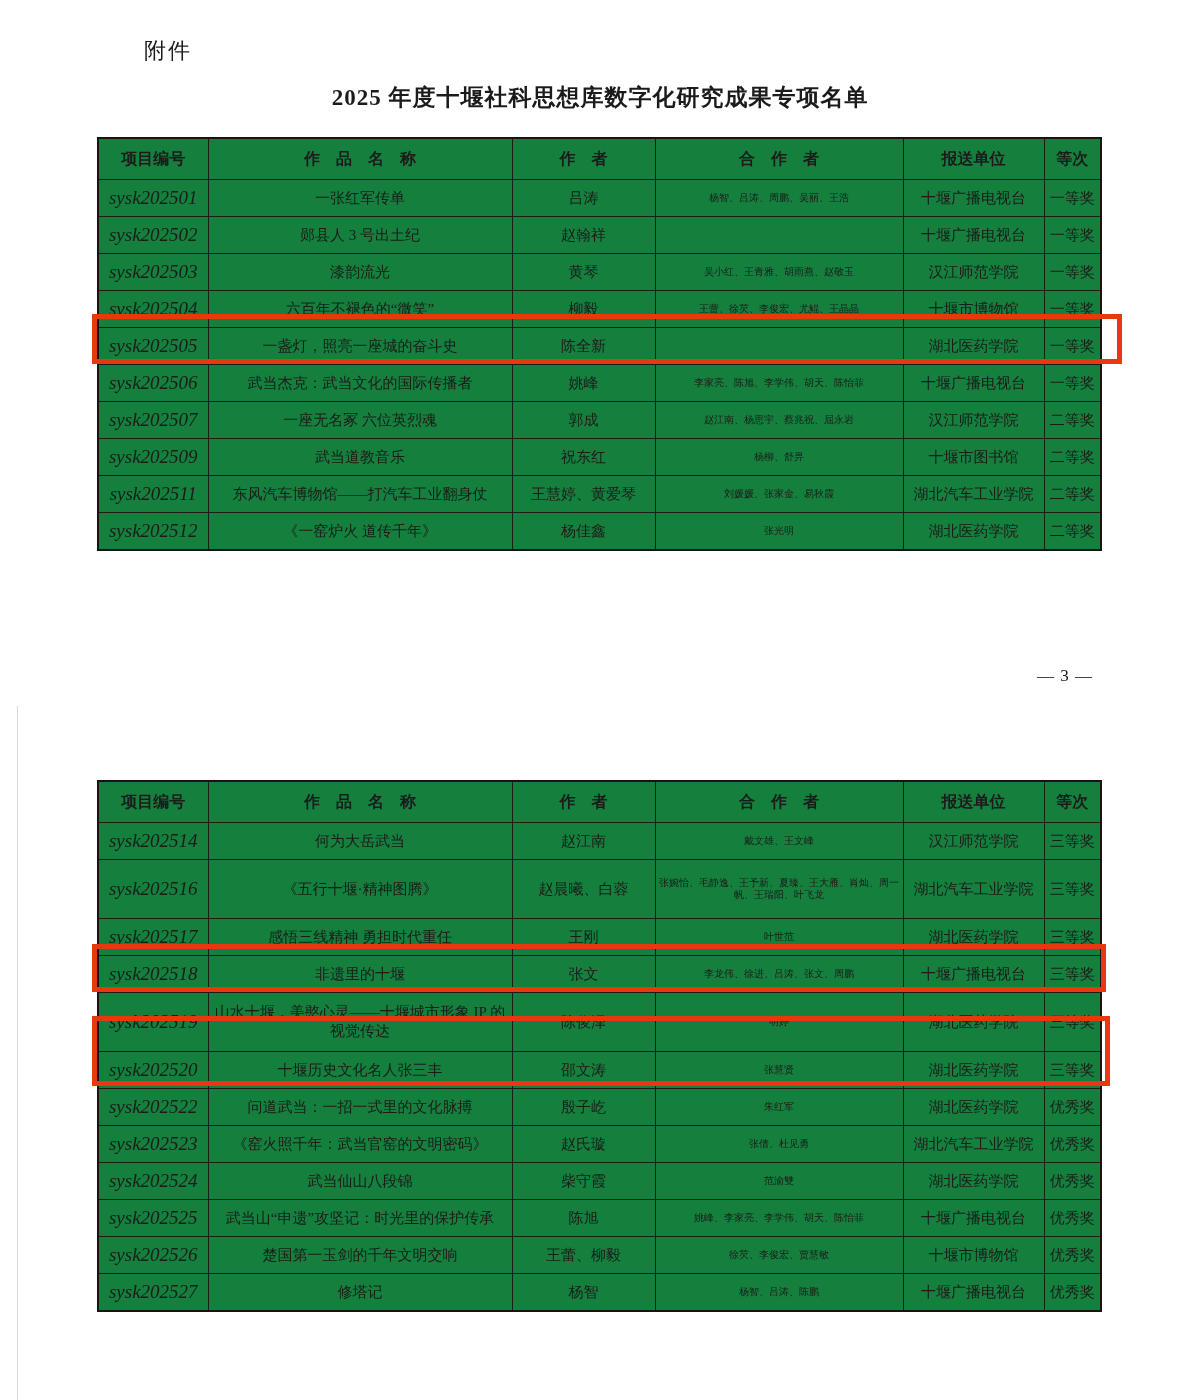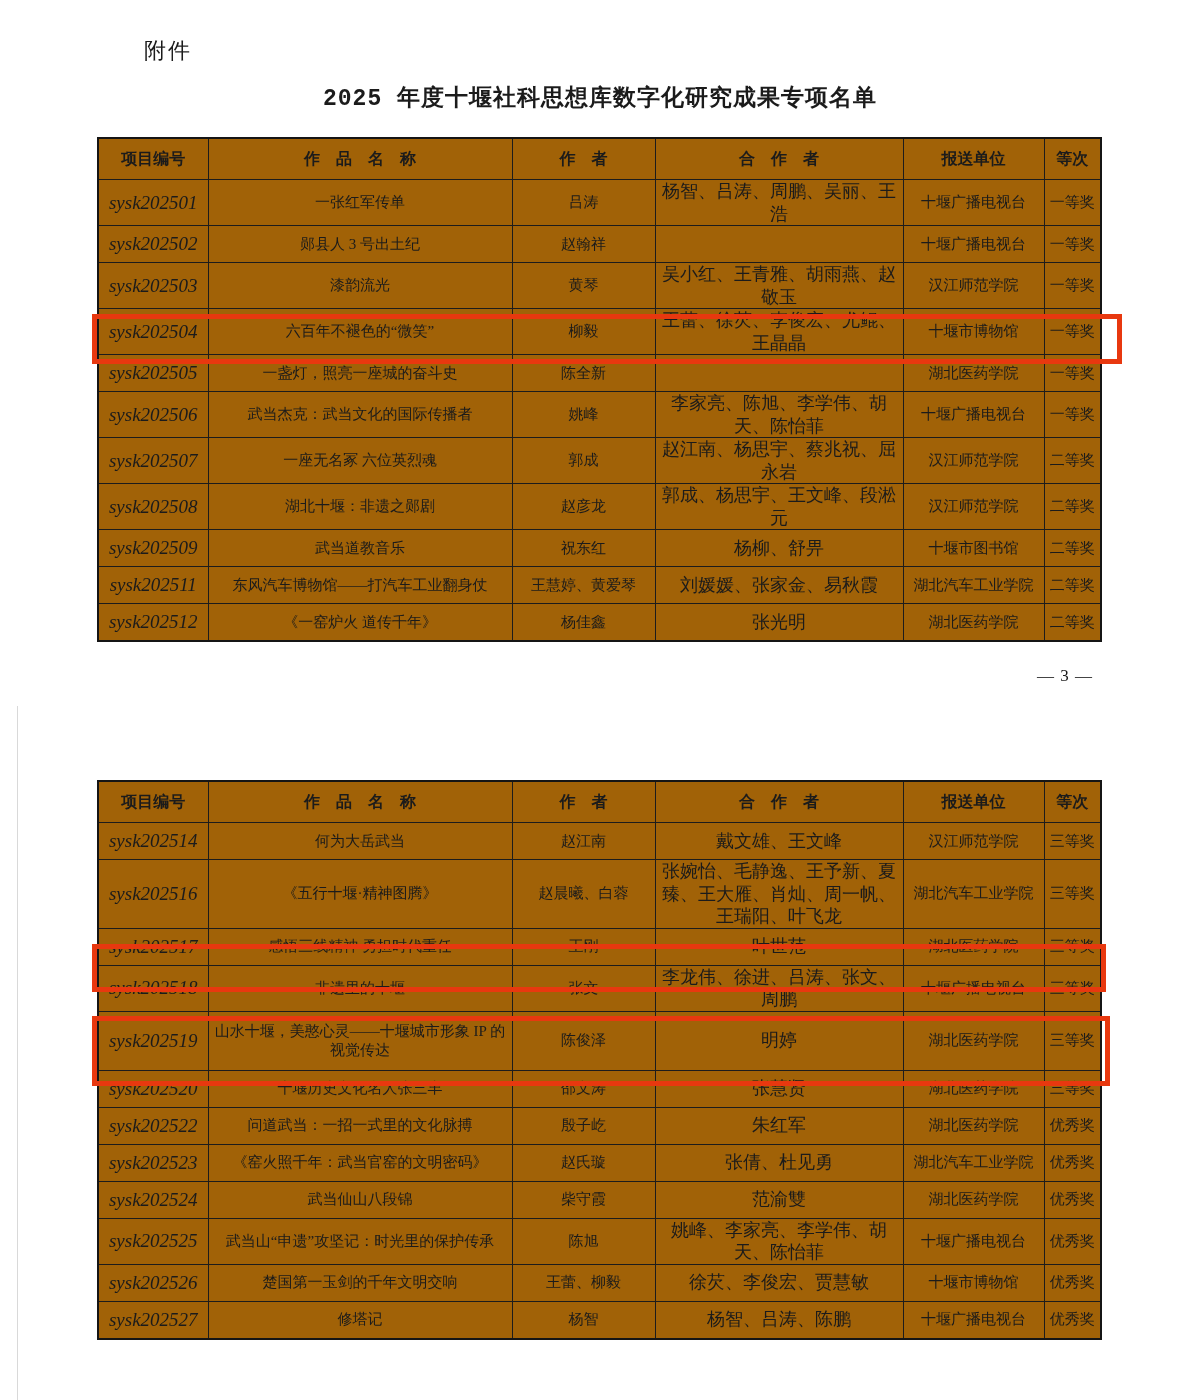--- a/index.html
+++ b/index.html
@@ -1,33 +1,33 @@
 <!DOCTYPE html>
 <html><head>
 <meta charset="utf-8">
 <style>
   html,body{margin:0;padding:0;background:#ffffff;}
   body{font-family:"Liberation Serif","DejaVu Serif",serif;color:#1b1b1b;}
   .page{position:relative;width:1200px;height:1400px;background:#ffffff;overflow:hidden;}
 
   .attachment{position:absolute;left:100px;top:36px;font-size:22px;letter-spacing:2px;margin-left:44px;}
   .doc-title{position:absolute;left:0;right:0;top:82px;text-align:center;
-             font-size:23px;font-weight:bold;letter-spacing:1px;font-family:Liberation Mono, monospace;}
+             font-size:23px;font-weight:bold;letter-spacing:1px;}
 
   table.award{position:absolute;left:97px;width:1003px;border-collapse:collapse;
-              table-layout:fixed;font-size:15px;background:#a16207;}
+              table-layout:fixed;font-size:15px;background:#15803d;}
   #t1{top:137px;}
   #t2{top:780px;}
   table.award{border:2px solid #151515;}
   table.award th,table.award td{border:1px solid #1c1c1c;text-align:center;
               padding:0 2px;overflow:hidden;line-height:1.25;}
   table.award th{font-weight:bold;font-size:16px;height:40px;}
   tr.r td{height:36px;}
   tr.d td{height:58px;}
-  td.collab{font-size:18px;}
+  td.collab{font-size:10px;}
   td.idc{font-size:19px;font-style:italic;}
 
   .page-number{position:absolute;top:666px;left:1010px;width:110px;
                text-align:center;font-size:17px;letter-spacing:1px;}
 
   .page-edge{position:absolute;left:17px;top:706px;width:1px;height:694px;background:#d9d9d9;}
 
   .hl{position:absolute;border:5px solid #e8380f;box-sizing:border-box;pointer-events:none;}
   #hl1{left:92px;top:314px;width:1030px;height:50px;}
   #hl2{left:92px;top:944px;width:1014px;height:48px;}
@@ -109,28 +109,20 @@
         </tr>
     <tr class="r">
           <td class="idc">sysk202507</td>
           <td>一座无名冢 六位英烈魂</td>
           <td>郭成</td>
           <td class="collab">赵江南、杨思宇、蔡兆祝、屈永岩</td>
           <td>汉江师范学院</td>
           <td>二等奖</td>
         </tr>
     <tr class="r">
-          <td class="idc">sysk202508</td>
-          <td>湖北十堰：非遗之郧剧</td>
-          <td>赵彦龙</td>
-          <td class="collab">郭成、杨思宇、王文峰、段淞元</td>
-          <td>汉江师范学院</td>
-          <td>二等奖</td>
-        </tr>
-    <tr class="r">
           <td class="idc">sysk202509</td>
           <td>武当道教音乐</td>
           <td>祝东红</td>
           <td class="collab">杨柳、舒畀</td>
           <td>十堰市图书馆</td>
           <td>二等奖</td>
         </tr>
     <tr class="r">
           <td class="idc">sysk202511</td>
           <td>东风汽车博物馆——打汽车工业翻身仗</td>

